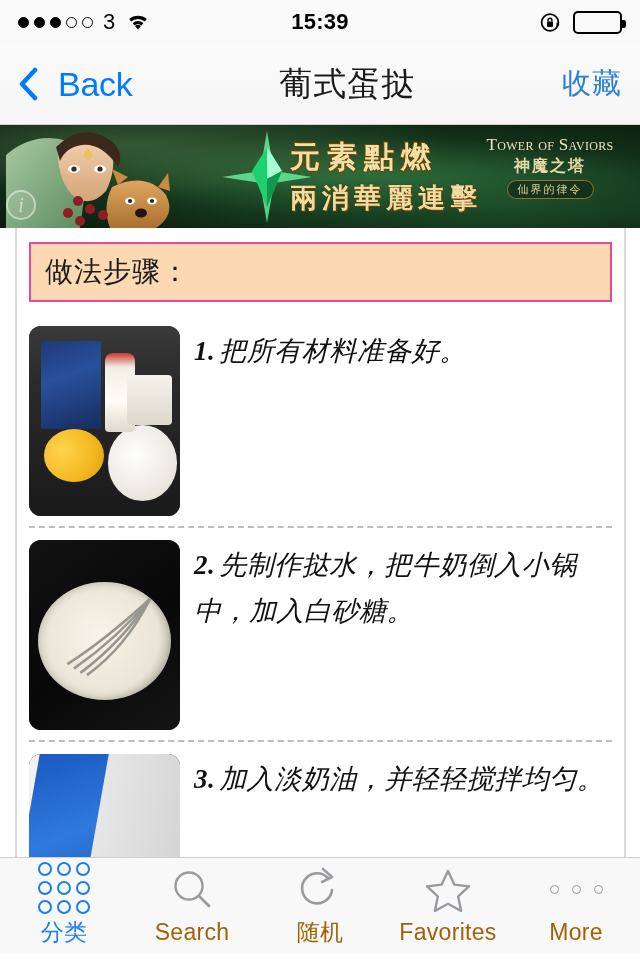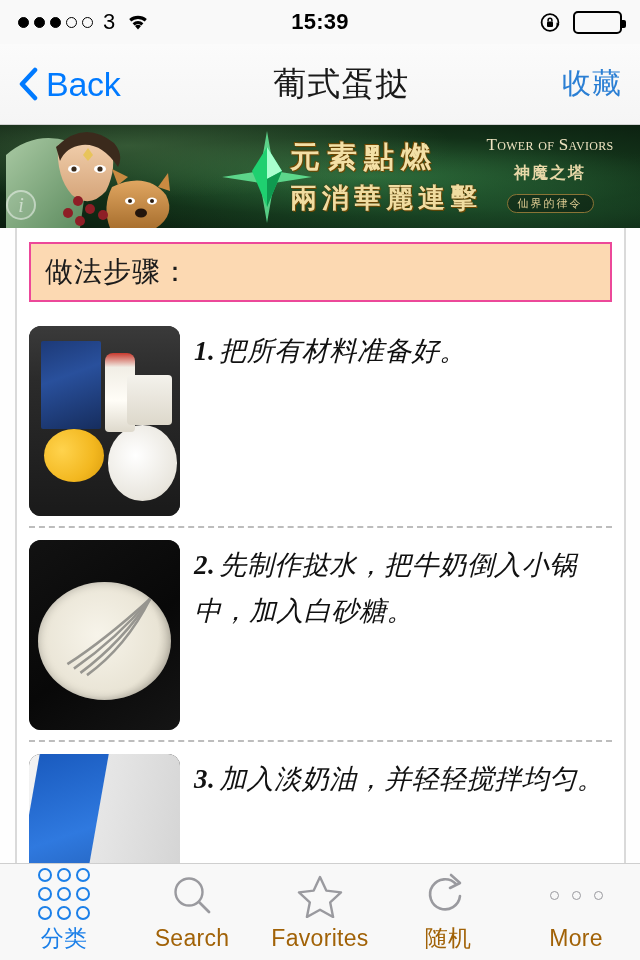--- a/index.html
+++ b/index.html
@@ -41,21 +41,21 @@
 
   
   .nav-bar {
     position: absolute; top: 44px; left: 0;
     width: 640px; height: 81px;
     background: linear-gradient(#fbfbfb, #f5f5f5);
     border-bottom: 1px solid #d2d2d2;
     display: flex; align-items: center; justify-content: space-between;
     padding: 0 18px;
   }
-  .back-btn { display: flex; align-items: center; gap: 8px; cursor: pointer; }
+  .back-btn { display: flex; align-items: center; gap: 20px; cursor: pointer; }
   .chev { width: 20px; height: 34px; }
   .back-label { font-size: 34px; color: #007aff; letter-spacing: -0.3px; }
   .nav-title { font-size: 33px; color: #1a1a1a; font-weight: 400; letter-spacing: 1px; }
   .fav-btn { font-size: 29px; color: #2b7fd4; cursor: pointer; letter-spacing: 1px; }
 
   
   .ad-banner {
     position: absolute; top: 125px; left: 0;
     width: 640px; height: 103px;
     background: radial-gradient(ellipse at 58% 50%, #2e6b3a 0%, #123018 55%, #0a1c0e 100%);
@@ -81,21 +81,21 @@
   }
   .ad-line2 {
     font-size: 27px; font-weight: 700; letter-spacing: 5px;
     color: #f0dca0;
     text-shadow: 0 0 2px #4c3000, 1px 1px 0 #7a4f00;
     font-family: "DejaVu Sans", sans-serif;
   }
   .ad-logo {
     position: absolute; right: 6px; top: 10px;
     width: 168px; text-align: center;
-    display: flex; flex-direction: column; align-items: center; gap: 8px;
+    display: flex; flex-direction: column; align-items: center; gap: 1px;
   }
   .ad-logo-en {
     font-family: "Liberation Serif", serif;
     font-size: 17px; color: #efe4c2; letter-spacing: 0.3px;
     font-variant: small-caps; white-space: nowrap;
   }
   .ad-logo-cn { font-size: 16px; color: #e8d8a8; letter-spacing: 2px; font-weight: 700; }
   .ad-logo-sub {
     font-size: 11px; color: #e2cf94; letter-spacing: 2px;
     border: 1px solid #8a7436; border-radius: 10px;
@@ -212,21 +212,21 @@
     transform: skewX(-10deg);
   }
   .art-cream::after {
     content:""; position:absolute; left:6%; bottom:12%; width:22%; height:16%;
     background: radial-gradient(circle, #ffffff 0%, #dce8ff 70%, transparent 71%);
     border-radius: 50%;
   }
 
   
   .tab-bar {
-    position: absolute; bottom: 0; left: 0;
+    position: absolute; bottom: 6px; left: 0;
     width: 640px; height: 97px;
     background: #f8f8f8;
     border-top: 1px solid #cfcfcf;
     display: flex; align-items: stretch;
   }
   .tab {
     flex: 1; display: flex; flex-direction: column;
     align-items: center; justify-content: center; gap: 6px;
     cursor: pointer;
   }
@@ -437,39 +437,39 @@
         <svg viewBox="0 0 44 44" width="44" height="44">
           <circle cx="19" cy="18" r="13.5" fill="none" stroke="#9a9a9f" stroke-width="2.4"></circle>
           <path d="M29 28 L39 38" stroke="#9a9a9f" stroke-width="2.8" stroke-linecap="round"></path>
         </svg>
       </div>
       <div class="tab-label">Search</div>
     </div>
 
     <div class="tab">
       <div class="tab-icon">
-        <svg viewBox="0 0 46 44" width="46" height="44">
-          <path d="M23 3 L29.3 16.6 L44 18.4 L33.2 28.4 L36.1 43 L23 35.7 L9.9 43 L12.8 28.4 L2 18.4 L16.7 16.6 Z" fill="none" stroke="#9a9a9f" stroke-width="2.4" stroke-linejoin="round"></path>
-        </svg>
-      </div>
-      <div class="tab-label">Favorites</div>
-    </div>
-
-    <div class="tab">
-      <div class="tab-icon">
         <svg viewBox="0 0 44 44" width="44" height="44">
           <path d="M30 12 A15 15 0 10 34 24" fill="none" stroke="#9a9a9f" stroke-width="2.6" stroke-linecap="round"></path>
           <path d="M25 3 L34 11 L24 16" fill="none" stroke="#9a9a9f" stroke-width="2.6" stroke-linecap="round" stroke-linejoin="round"></path>
         </svg>
       </div>
       <div class="tab-label">随机</div>
     </div>
 
     <div class="tab">
       <div class="tab-icon">
+        <svg viewBox="0 0 46 44" width="46" height="44">
+          <path d="M23 3 L29.3 16.6 L44 18.4 L33.2 28.4 L36.1 43 L23 35.7 L9.9 43 L12.8 28.4 L2 18.4 L16.7 16.6 Z" fill="none" stroke="#9a9a9f" stroke-width="2.4" stroke-linejoin="round"></path>
+        </svg>
+      </div>
+      <div class="tab-label">Favorites</div>
+    </div>
+
+    <div class="tab">
+      <div class="tab-icon">
         <div class="dots-icon">
             <i></i>
             <i></i>
             <i></i>
           </div>
       </div>
       <div class="tab-label">More</div>
     </div>
 
   </div>

